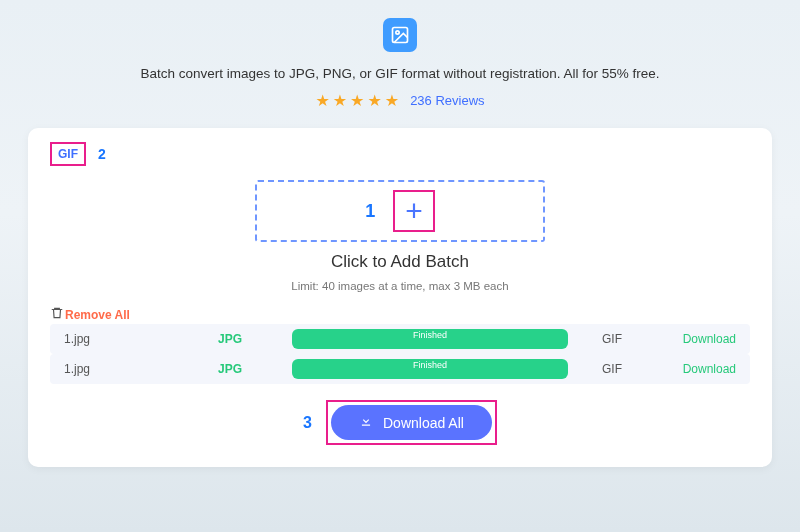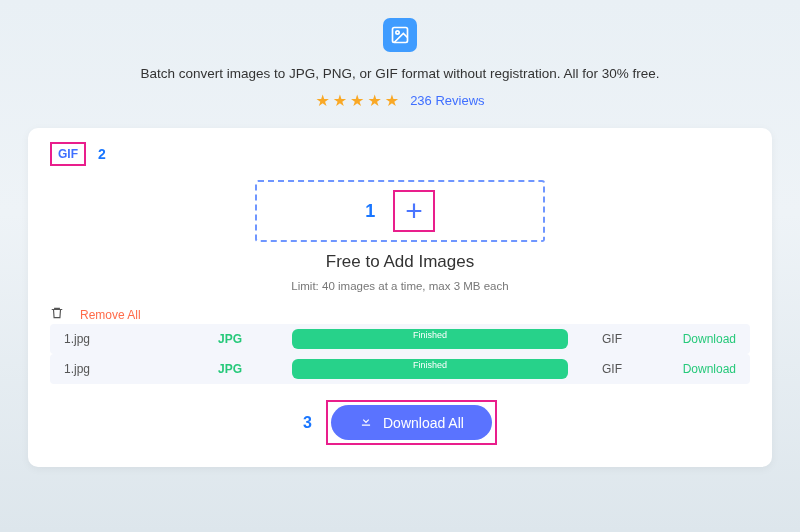--- a/index.html
+++ b/index.html
@@ -39,21 +39,21 @@
     width: 290px; height: 62px; margin: 14px auto 0;
     display: flex; align-items: center; justify-content: center; gap: 18px;
   }
   .step-1 { color: #1976ff; font-weight: 700; font-size: 18px; }
   .plus-box { border: 2px solid #e91e8c; padding: 4px 10px; display: flex; align-items: center; justify-content: center; }
   .plus { color: #4a75ff; font-size: 30px; font-weight: 300; line-height: 1; }
 
   .add-title { text-align: center; margin-top: 10px; font-size: 17px; color: #333; }
   .limit { text-align: center; margin-top: 8px; font-size: 11.5px; color: #777; }
 
-  .remove-row { margin-top: 14px; display: inline-flex; align-items: center; gap: 16px; color: #ff6b4a; font-size: 12px; cursor: pointer; }
+  .remove-row { margin-top: 14px; display: inline-flex; align-items: center; gap: 1px; color: #ff6b4a; font-size: 12px; cursor: pointer; font-weight: bold; }
   .trash svg { width: 14px; height: 14px; }
 
   .file-row {
     display: flex; align-items: center; height: 30px; 
     background: #f4f6fc; border-radius: 4px; padding: 0 14px; gap: 14px;
     font-size: 12px;
   }
   .fname { width: 140px; color: #555; }
   .src-fmt { width: 60px; color: #26c97a; font-weight: 700; }
   .progress { flex: 1; height: 20px; background: #27d28a; border-radius: 6px; position: relative; color: #fff; font-size: 9px; text-align: center; line-height: 12px; }
@@ -77,21 +77,21 @@
 <div class="header">
   <div class="title-row">
     <div class="logo">
       <svg viewBox="0 0 24 24" fill="none" stroke="#fff" stroke-width="2">
         <rect x="3" y="3" width="18" height="18" rx="2"></rect>
         <circle cx="9" cy="9" r="2"></circle>
         <path d="M21 15l-5-5L5 21"></path>
       </svg>
     </div>
   </div>
-  <div class="subtitle">Batch convert images to JPG, PNG, or GIF format without registration. All for 30% free.</div>
+  <div class="subtitle">Batch convert images to JPG, PNG, or GIF format without registration. All for 55% free.</div>
   <div class="reviews-row">
     <span class="star">★</span>
     <span class="star">★</span>
     <span class="star">★</span>
     <span class="star">★</span>
     <span class="star">★</span>
     <span class="reviews-text">236 Reviews</span>
   </div>
 </div>
 
@@ -103,21 +103,21 @@
     <span class="step-2">2</span>
   </div>
 
   <div class="dropzone">
     <span class="step-1">1</span>
     <span class="plus-box">
       <span class="plus">+</span>
     </span>
   </div>
 
-  <div class="add-title">Free to Add Images</div>
+  <div class="add-title">Click to Add Batch</div>
   <div class="limit">Limit: 40 images at a time, max 3 MB each</div>
 
   <div class="remove-row">
     <span class="trash">
       <svg viewBox="0 0 24 24" fill="none" stroke="#555" stroke-width="2">
         <path d="M3 6h18M8 6V4h8v2M6 6l1 14h10l1-14"></path>
       </svg>
     </span>
     <span>Remove All</span>
   </div>

